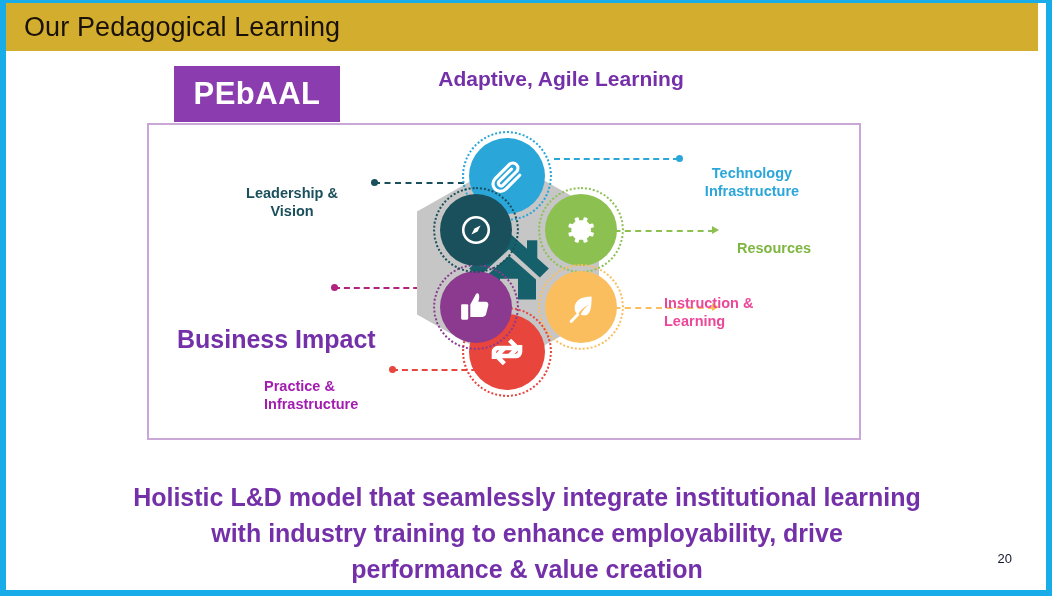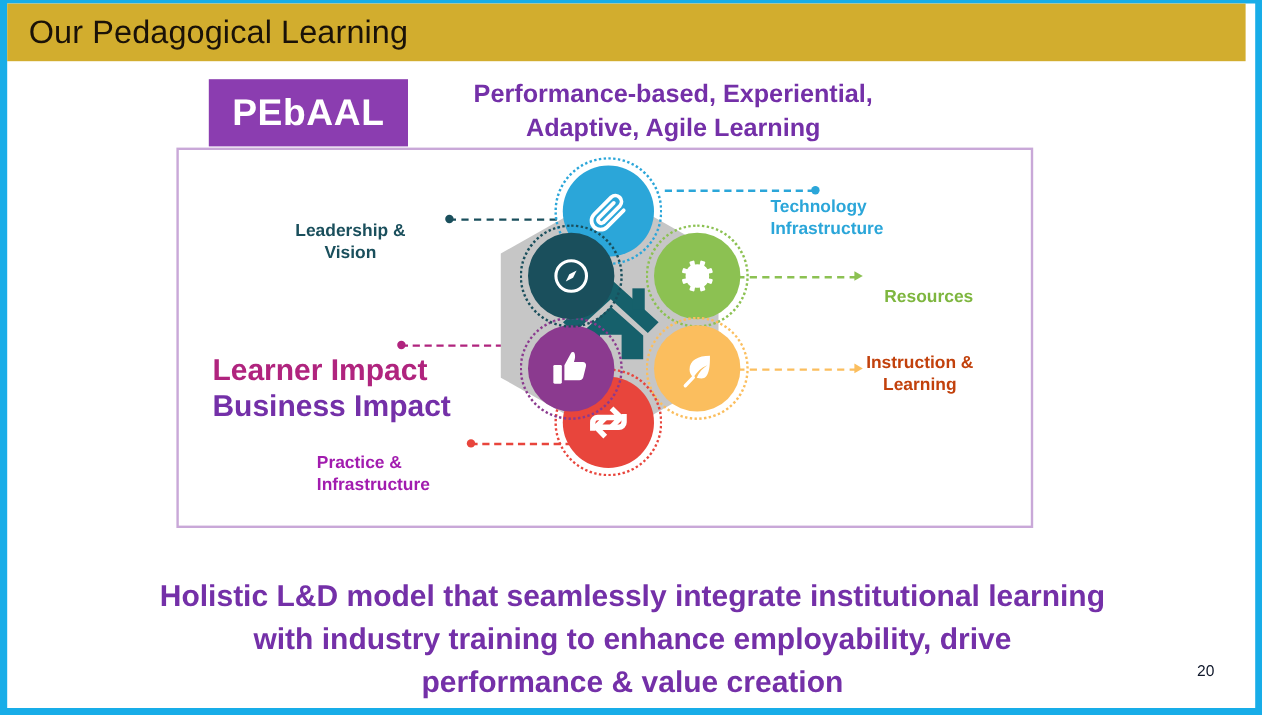--- a/index.html
+++ b/index.html
@@ -151,21 +151,20 @@
 
   <div class="header-bar">
     <div class="header-title">Our Pedagogical Learning</div>
   </div>
 
   <div class="logo-box">
     <span class="logo-text">PEbAAL</span>
   </div>
 
   <div class="subtitle">
-    <div>Performance-based,  Experiential,</div>
     <div>Adaptive, Agile Learning</div>
   </div>
 
   <div class="diagram-panel">
     <div class="stage">
 
       <div class="conn" style="left:225px; top:57px; width:90px; border-color:#1A4F5C;"></div>
       <div class="conn-dot" style="left:222px; top:54px; background:#1A4F5C;"></div>
 
       <div class="conn" style="left:405px; top:33px; width:125px; border-color:#2BA6D9;"></div>
@@ -249,40 +248,39 @@
             <path d="M15.2 8.8 13.1 13.1 8.8 15.2 10.9 10.9z" fill="#ffffff" stroke="none"></path>
           </svg>
         </span>
       </div>
 
       <div class="lbl" style="left:68px; top:60px; width:150px; text-align:center; color:#1A4F5C;">
         <div>Leadership &amp;</div>
         <div>Vision</div>
       </div>
 
-      <div class="lbl" style="left:493px; top:40px; width:170px; color:#2BA6D9;">
+      <div class="lbl" style="left:518px; top:40px; width:170px; text-align:center; color:#2BA6D9;">
         <div>Technology</div>
         <div>Infrastructure</div>
       </div>
 
       <div class="lbl" style="left:550px; top:115px; width:150px; text-align:center; color:#7EB63F;">
         <div>Resources</div>
       </div>
 
-      <div class="lbl" style="left:535px; top:170px; width:165px; text-align:center; color:#c2410c;">
+      <div class="lbl" style="left:515px; top:170px; width:165px; text-align:left; color:#ec4899;">
         <div>Instruction &amp;</div>
         <div>Learning</div>
       </div>
 
       <div class="lbl" style="left:115px; top:253px; width:175px; text-align:left; color:#a21caf;">
         <div>Practice &amp;</div>
         <div>Infrastructure</div>
       </div>
 
-      <div class="lbl-impact" style="left:28px; top:170px; color:#B0247E;">Learner Impact</div>
       <div class="lbl-impact" style="left:28px; top:200px; color:#7430A8;">Business Impact</div>
 
     </div>
   </div>
 
   <div class="caption">
     <div>Holistic L&amp;D model that seamlessly integrate institutional learning</div>
     <div>with industry training to enhance employability, drive</div>
     <div>performance &amp; value creation</div>
   </div>

